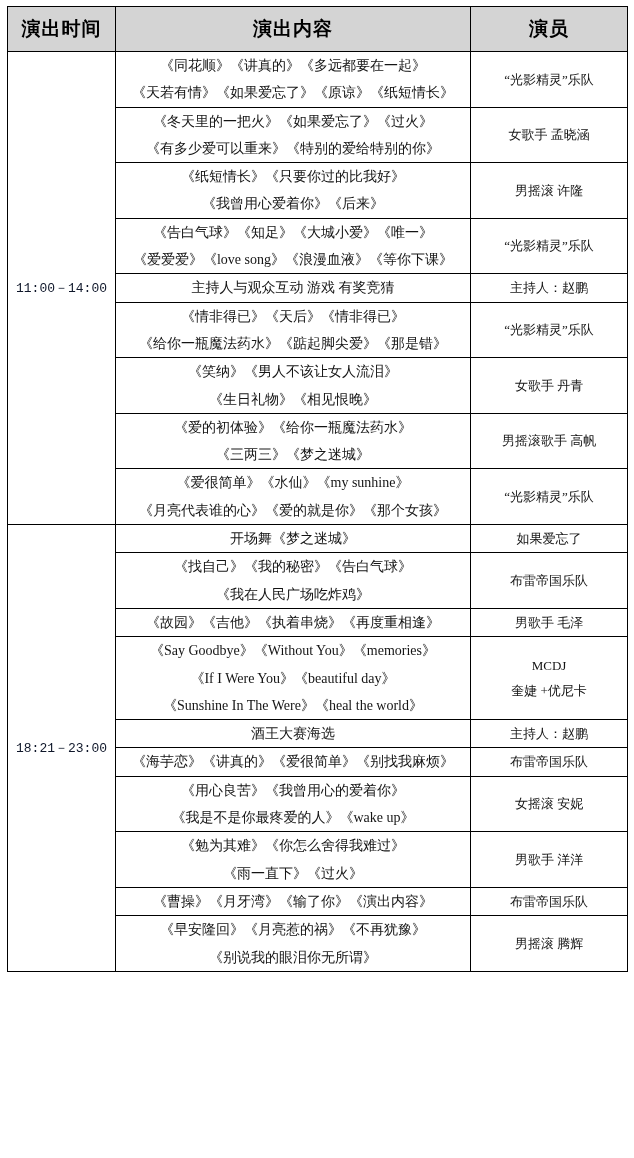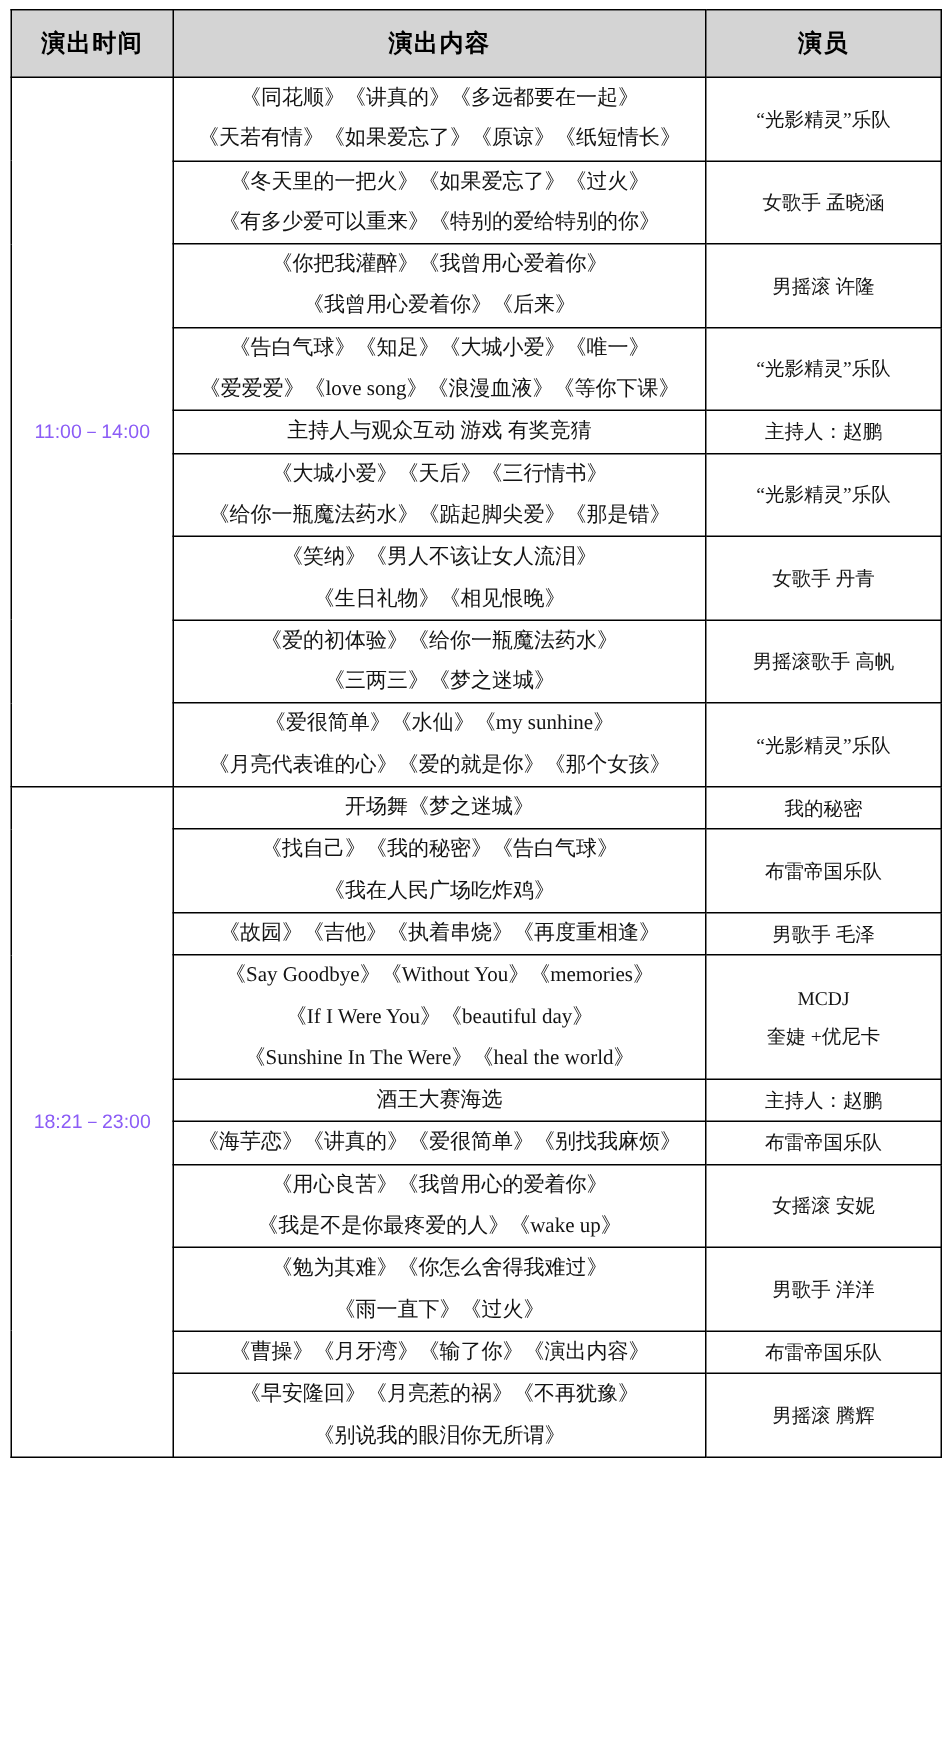--- a/index.html
+++ b/index.html
@@ -34,31 +34,31 @@
   table.schedule th,
   table.schedule td {
     border: 1.5px solid #000000;
     text-align: center;
     vertical-align: middle;
     padding: 0;
   }
   thead th {
     background: #d4d4d4;
     font-weight: bold;
-    font-size: 16px;
+    font-size: 19px;
     letter-spacing: 1px;
     height: 44px;
     color: #000;
     font-family: "Liberation Serif", "DejaVu Serif", serif;
   }
   td.time-cell {
     font-size: 13px;
-    font-family: Liberation Sans, sans-serif;
+    font-family: Liberation Mono, monospace;
     letter-spacing: 0px;
-    color: #8b5cf6;
+    color: #0f172a;
     white-space: nowrap;
   }
   td.prog-cell {
     font-size: 14px;
     line-height: 1.95;
     padding: 6px 8px;
     color: #141414;
     font-family: "Liberation Serif", "DejaVu Serif", serif;
   }
   td.artist-cell {
@@ -103,21 +103,21 @@
           <td class="prog-cell">
             <span class="line">《冬天里的一把火》《如果爱忘了》《过火》</span>
             <span class="line">《有多少爱可以重来》《特别的爱给特别的你》</span>
           </td>
           <td class="artist-cell">
             <span class="line">女歌手 孟晓涵</span>
           </td>
         </tr>
         <tr>
           <td class="prog-cell">
-            <span class="line">《你把我灌醉》《我曾用心爱着你》</span>
+            <span class="line">《纸短情长》《只要你过的比我好》</span>
             <span class="line">《我曾用心爱着你》《后来》</span>
           </td>
           <td class="artist-cell">
             <span class="line">男摇滚 许隆</span>
           </td>
         </tr>
         <tr>
           <td class="prog-cell">
             <span class="line">《告白气球》《知足》《大城小爱》《唯一》</span>
             <span class="line">《爱爱爱》《love song》《浪漫血液》《等你下课》</span>
@@ -129,21 +129,21 @@
         <tr>
           <td class="prog-cell">
             <span class="line">主持人与观众互动 游戏 有奖竞猜</span>
           </td>
           <td class="artist-cell">
             <span class="line">主持人：赵鹏</span>
           </td>
         </tr>
         <tr>
           <td class="prog-cell">
-            <span class="line">《大城小爱》《天后》《三行情书》</span>
+            <span class="line">《情非得已》《天后》《情非得已》</span>
             <span class="line">《给你一瓶魔法药水》《踮起脚尖爱》《那是错》</span>
           </td>
           <td class="artist-cell">
             <span class="line">“光影精灵”乐队</span>
           </td>
         </tr>
         <tr>
           <td class="prog-cell">
             <span class="line">《笑纳》《男人不该让女人流泪》</span>
             <span class="line">《生日礼物》《相见恨晚》</span>
@@ -169,21 +169,21 @@
           <td class="artist-cell">
             <span class="line">“光影精灵”乐队</span>
           </td>
         </tr>
         <tr>
           <td class="time-cell" rowspan="10">18:21－23:00</td>
           <td class="prog-cell">
             <span class="line">开场舞《梦之迷城》</span>
           </td>
           <td class="artist-cell">
-            <span class="line">我的秘密</span>
+            <span class="line">如果爱忘了</span>
           </td>
         </tr>
         <tr>
           <td class="prog-cell">
             <span class="line">《找自己》《我的秘密》《告白气球》</span>
             <span class="line">《我在人民广场吃炸鸡》</span>
           </td>
           <td class="artist-cell">
             <span class="line">布雷帝国乐队</span>
           </td>

